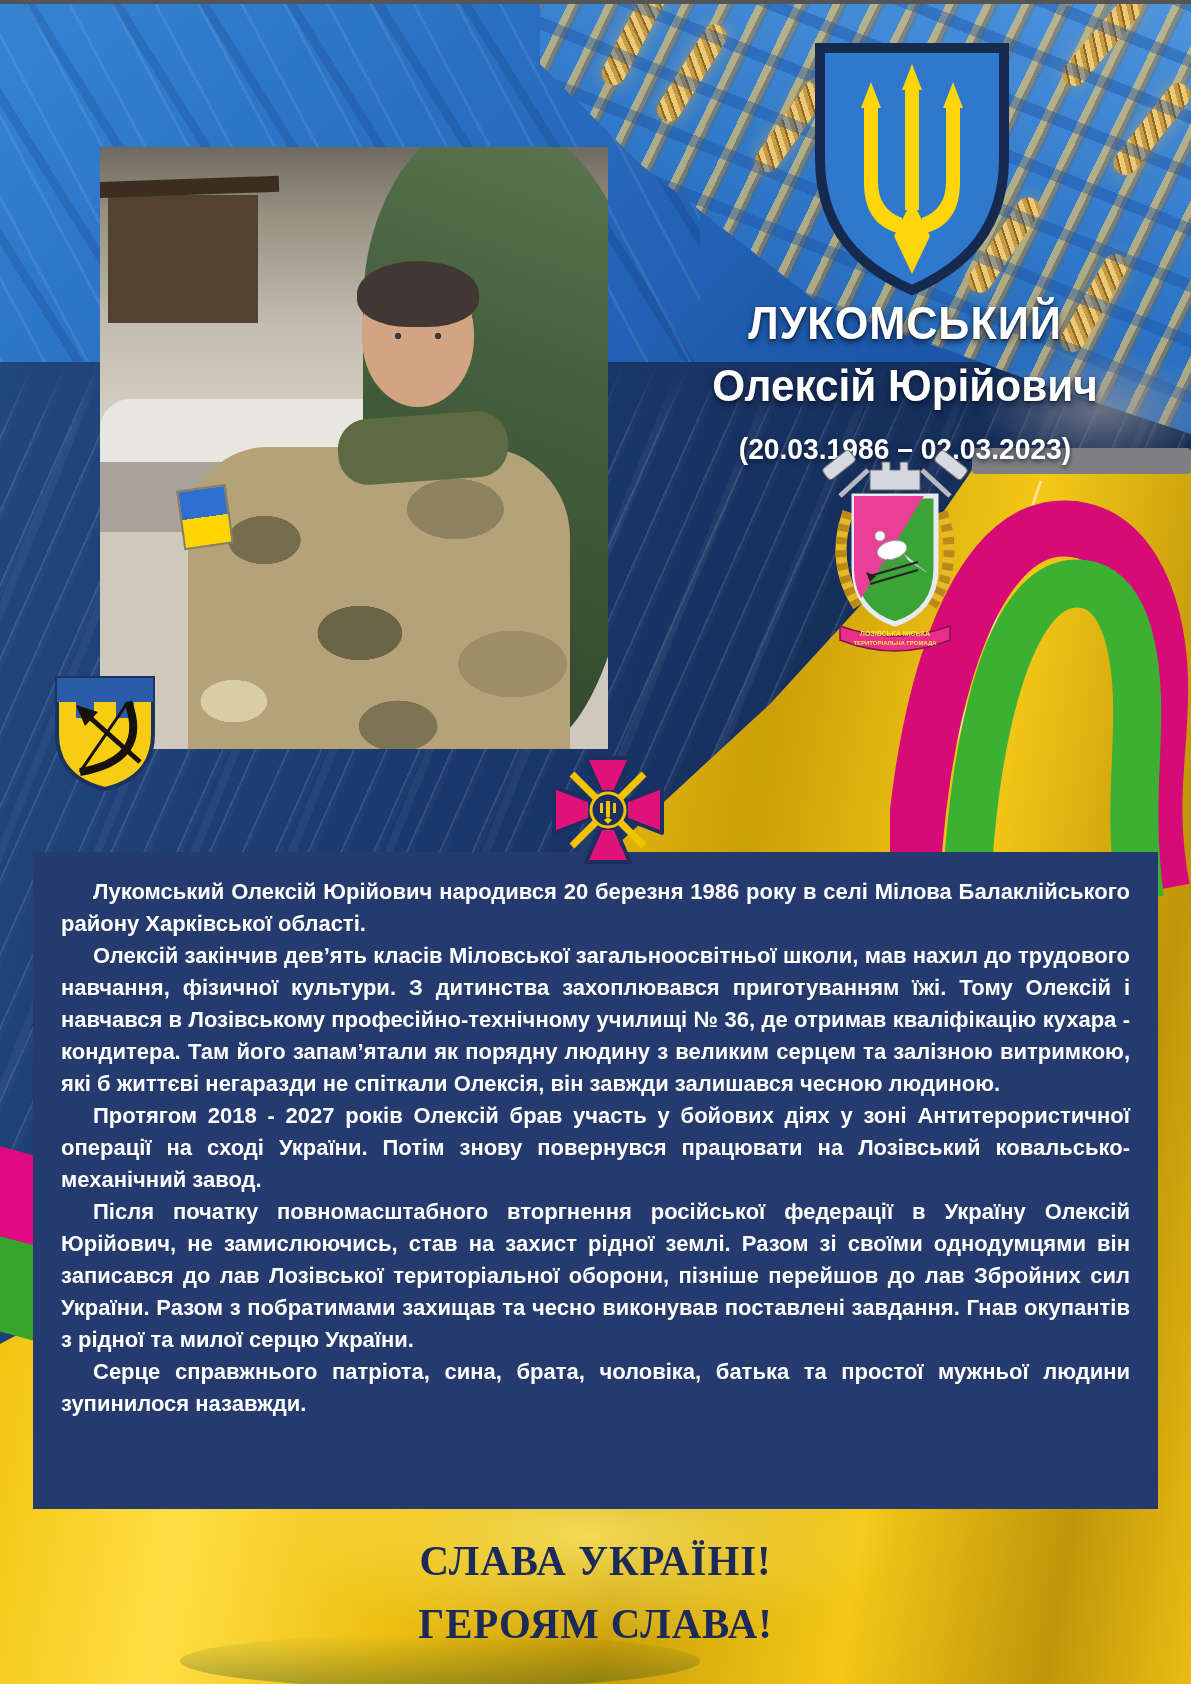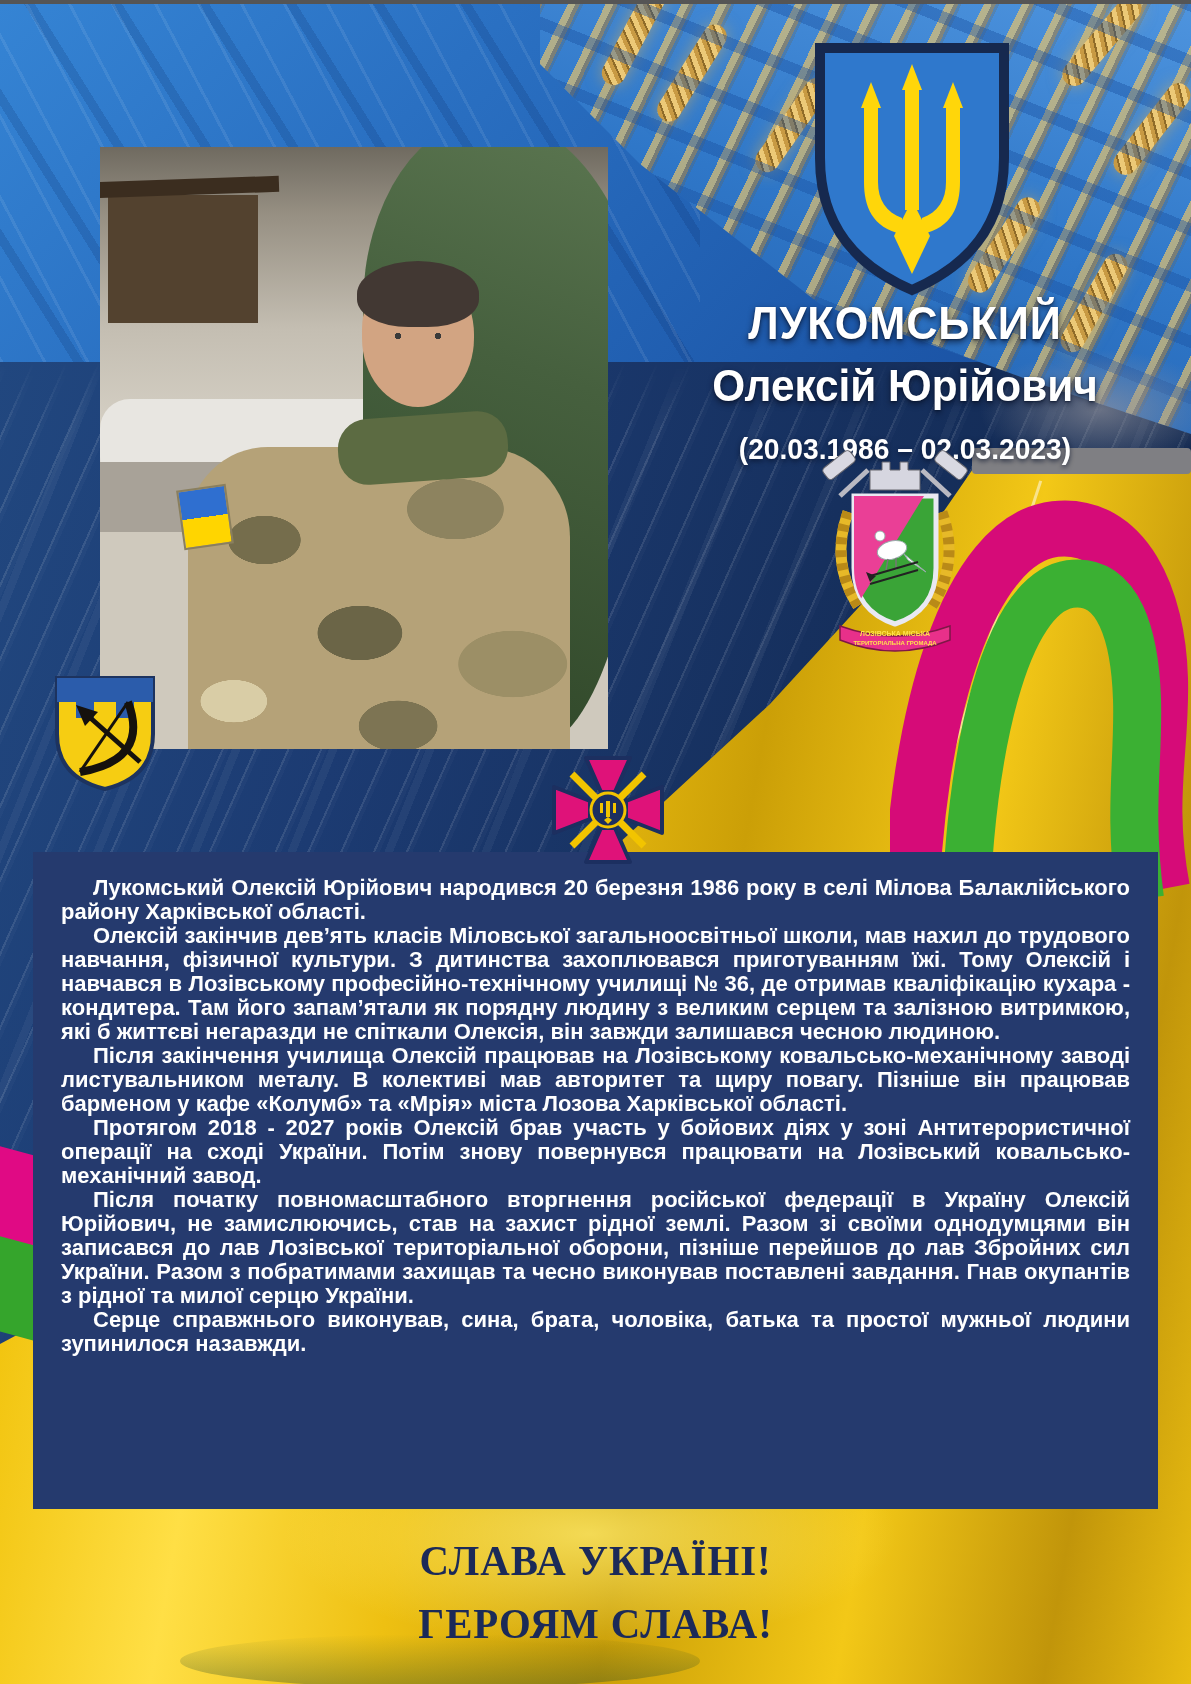--- a/index.html
+++ b/index.html
@@ -102,21 +102,21 @@
   .emblem{position:absolute;}
   .name-block{position:absolute;left:630px;top:292px;width:550px;text-align:center;color:#fff;transform:scaleX(.94);}
   .name-surname{font-size:46px;font-weight:bold;letter-spacing:1px;text-shadow:0 3px 7px rgba(8,18,40,.75),0 1px 2px rgba(8,18,40,.6);}
   .name-given{font-size:45px;font-weight:bold;margin-top:10px;text-shadow:0 3px 7px rgba(8,18,40,.75),0 1px 2px rgba(8,18,40,.6);}
   .name-dates{font-size:30px;font-weight:bold;margin-top:20px;text-shadow:0 2px 5px rgba(8,18,40,.75);}
 
   .bio-panel{
     position:absolute;left:33px;top:848px;width:1125px;height:657px;box-sizing:border-box;
     background:#253a6e;padding:24px 28px;color:#fff;
   }
-  .bio-panel p{margin:0;font-size:22px;line-height:24px;font-weight:bold;text-align:justify;text-indent:32px;}
+  .bio-panel p{margin:0;font-size:22px;line-height:32px;font-weight:bold;text-align:justify;text-indent:32px;}
 
   .slogan{position:absolute;left:0;top:1532px;width:1191px;text-align:center;color:#1b2a58;
     font-family:"Liberation Serif",serif;font-weight:bold;transform:scaleX(.95);}
   .slogan-line{font-size:43px;letter-spacing:1px;}
   .slogan-line + .slogan-line{margin-top:14px;}
 </style>
 </head>
 <body>
 
 <div class="poster">
@@ -218,24 +218,23 @@
       <polygon points="56,122 66,126 60,132" fill="#222"></polygon>
     </g>
     <path d="M30 176 Q85 196 140 176 L140 190 Q85 212 30 190 Z" fill="#e8308a" stroke="#7e1747" stroke-width="1.5"></path>
     <text x="85" y="186" font-size="7" fill="#ffe14d" text-anchor="middle" font-weight="bold">ЛОЗІВСЬКА МІСЬКА</text>
     <text x="85" y="195" font-size="6" fill="#ffe14d" text-anchor="middle" font-weight="bold">ТЕРИТОРІАЛЬНА ГРОМАДА</text>
   </svg>
 
   <div class="bio-panel">
     <p>Лукомський Олексій Юрійович народився 20 березня 1986 року в селі Мілова Балаклійського району Харківської області.</p>
     <p>Олексій закінчив дев’ять класів Міловської загальноосвітньої школи, мав нахил до трудового навчання, фізичної культури. З дитинства захоплювався приготуванням їжі. Тому Олексій і навчався в Лозівському професійно-технічному училищі № 36, де отримав кваліфікацію кухара - кондитера. Там його запам’ятали як порядну людину з великим серцем та залізною витримкою, які б життєві негаразди не спіткали Олексія, він завжди залишався чесною людиною.</p>
-    <p>Після закінчення училища Олексій працював на Лозівському ковальсько-механічному заводі листувальником металу. В колективі мав авторитет та щиру повагу. Пізніше він працював барменом у кафе «Колумб» та «Мрія» міста Лозова Харківської області.</p>
     <p>Протягом 2018 - 2027 років Олексій брав участь у бойових діях у зоні Антитерористичної операції на сході України. Потім знову повернувся працювати на Лозівський ковальсько-механічний завод.</p>
     <p>Після початку повномасштабного вторгнення російської федерації в Україну Олексій Юрійович, не замислюючись, став на захист рідної землі. Разом зі своїми однодумцями він записався до лав Лозівської територіальної оборони, пізніше перейшов до лав Збройних сил України. Разом з побратимами захищав та чесно виконував поставлені завдання. Гнав окупантів з рідної та милої серцю України.</p>
-    <p>Серце справжнього виконував, сина, брата, чоловіка, батька та простої мужньої людини зупинилося назавжди.</p>
+    <p>Серце справжнього патріота, сина, брата, чоловіка, батька та простої мужньої людини зупинилося назавжди.</p>
   </div>
 
   <svg class="emblem" style="left:552px;top:752px;" width="112" height="108" viewBox="0 0 112 108">
     <g stroke="#f2c400" stroke-width="7">
       <path d="M56 54 L92 18 M56 54 L20 18 M56 54 L92 90 M56 54 L20 90"></path>
     </g>
     <g fill="#df1279" stroke="#1c2f60" stroke-width="4" stroke-linejoin="round">
       <polygon points="34,2 78,2 63,36 49,36"></polygon>
       <polygon points="34,106 78,106 63,72 49,72"></polygon>
       <polygon points="2,31 2,77 38,63 38,45"></polygon>

